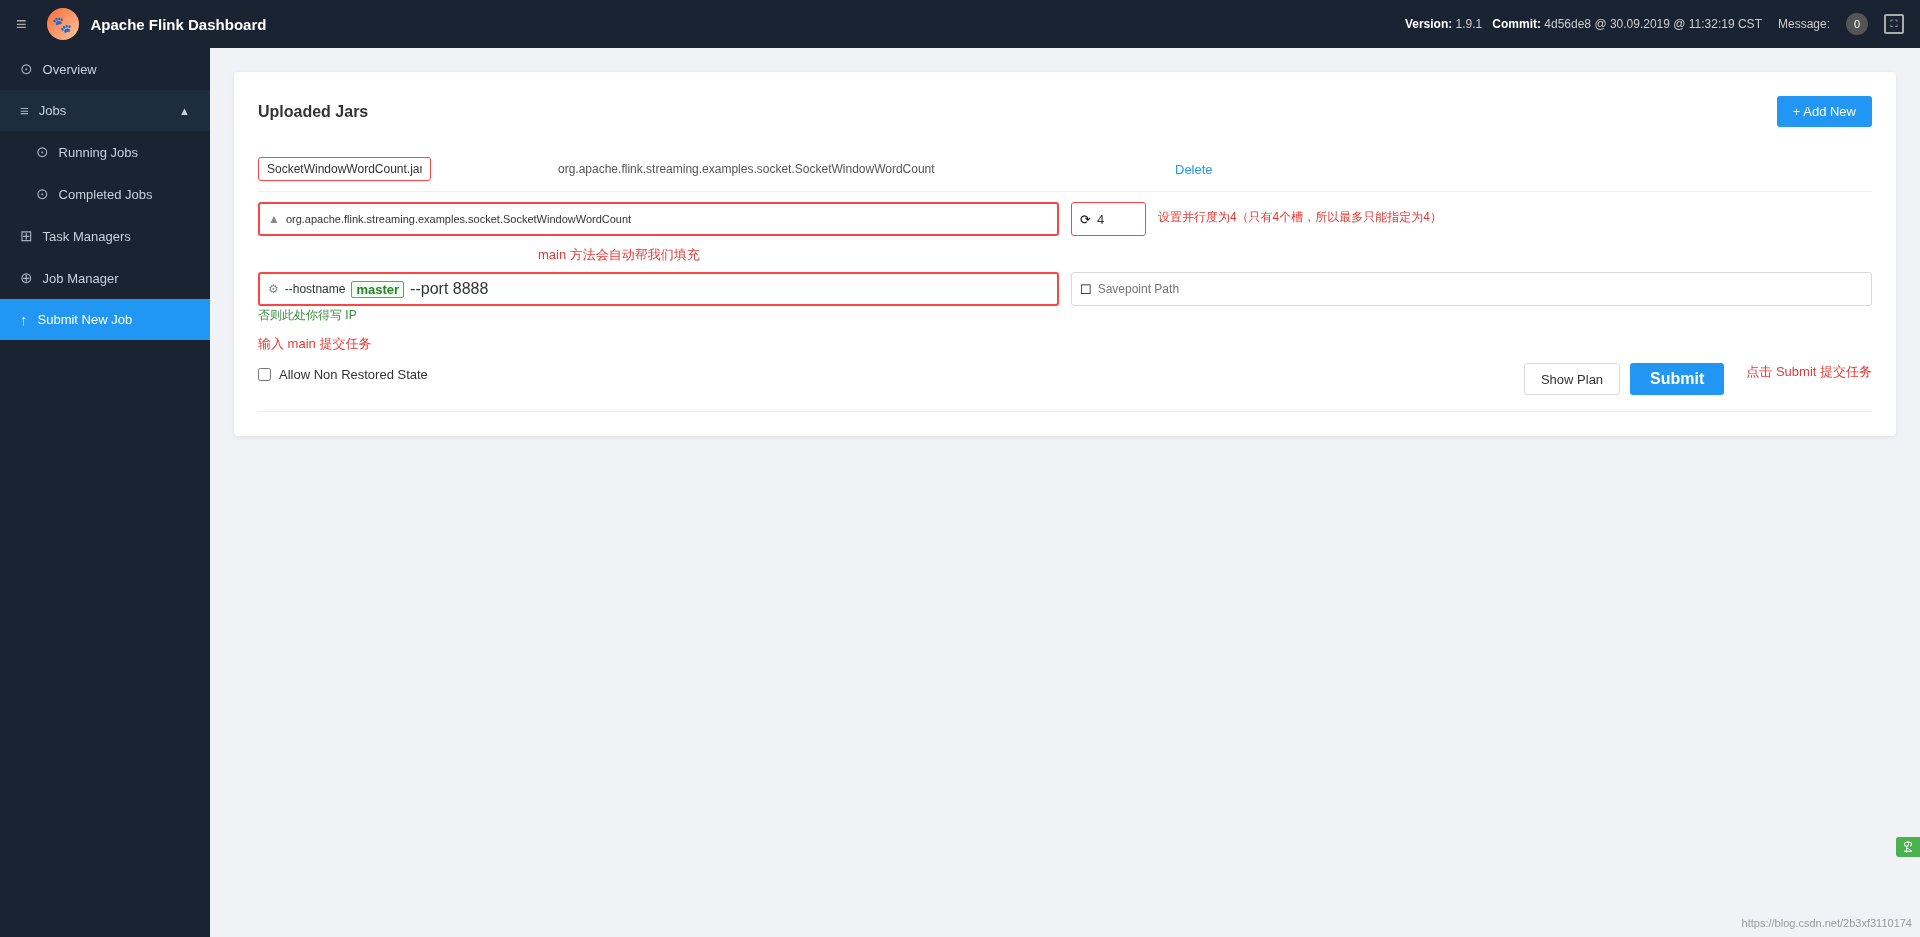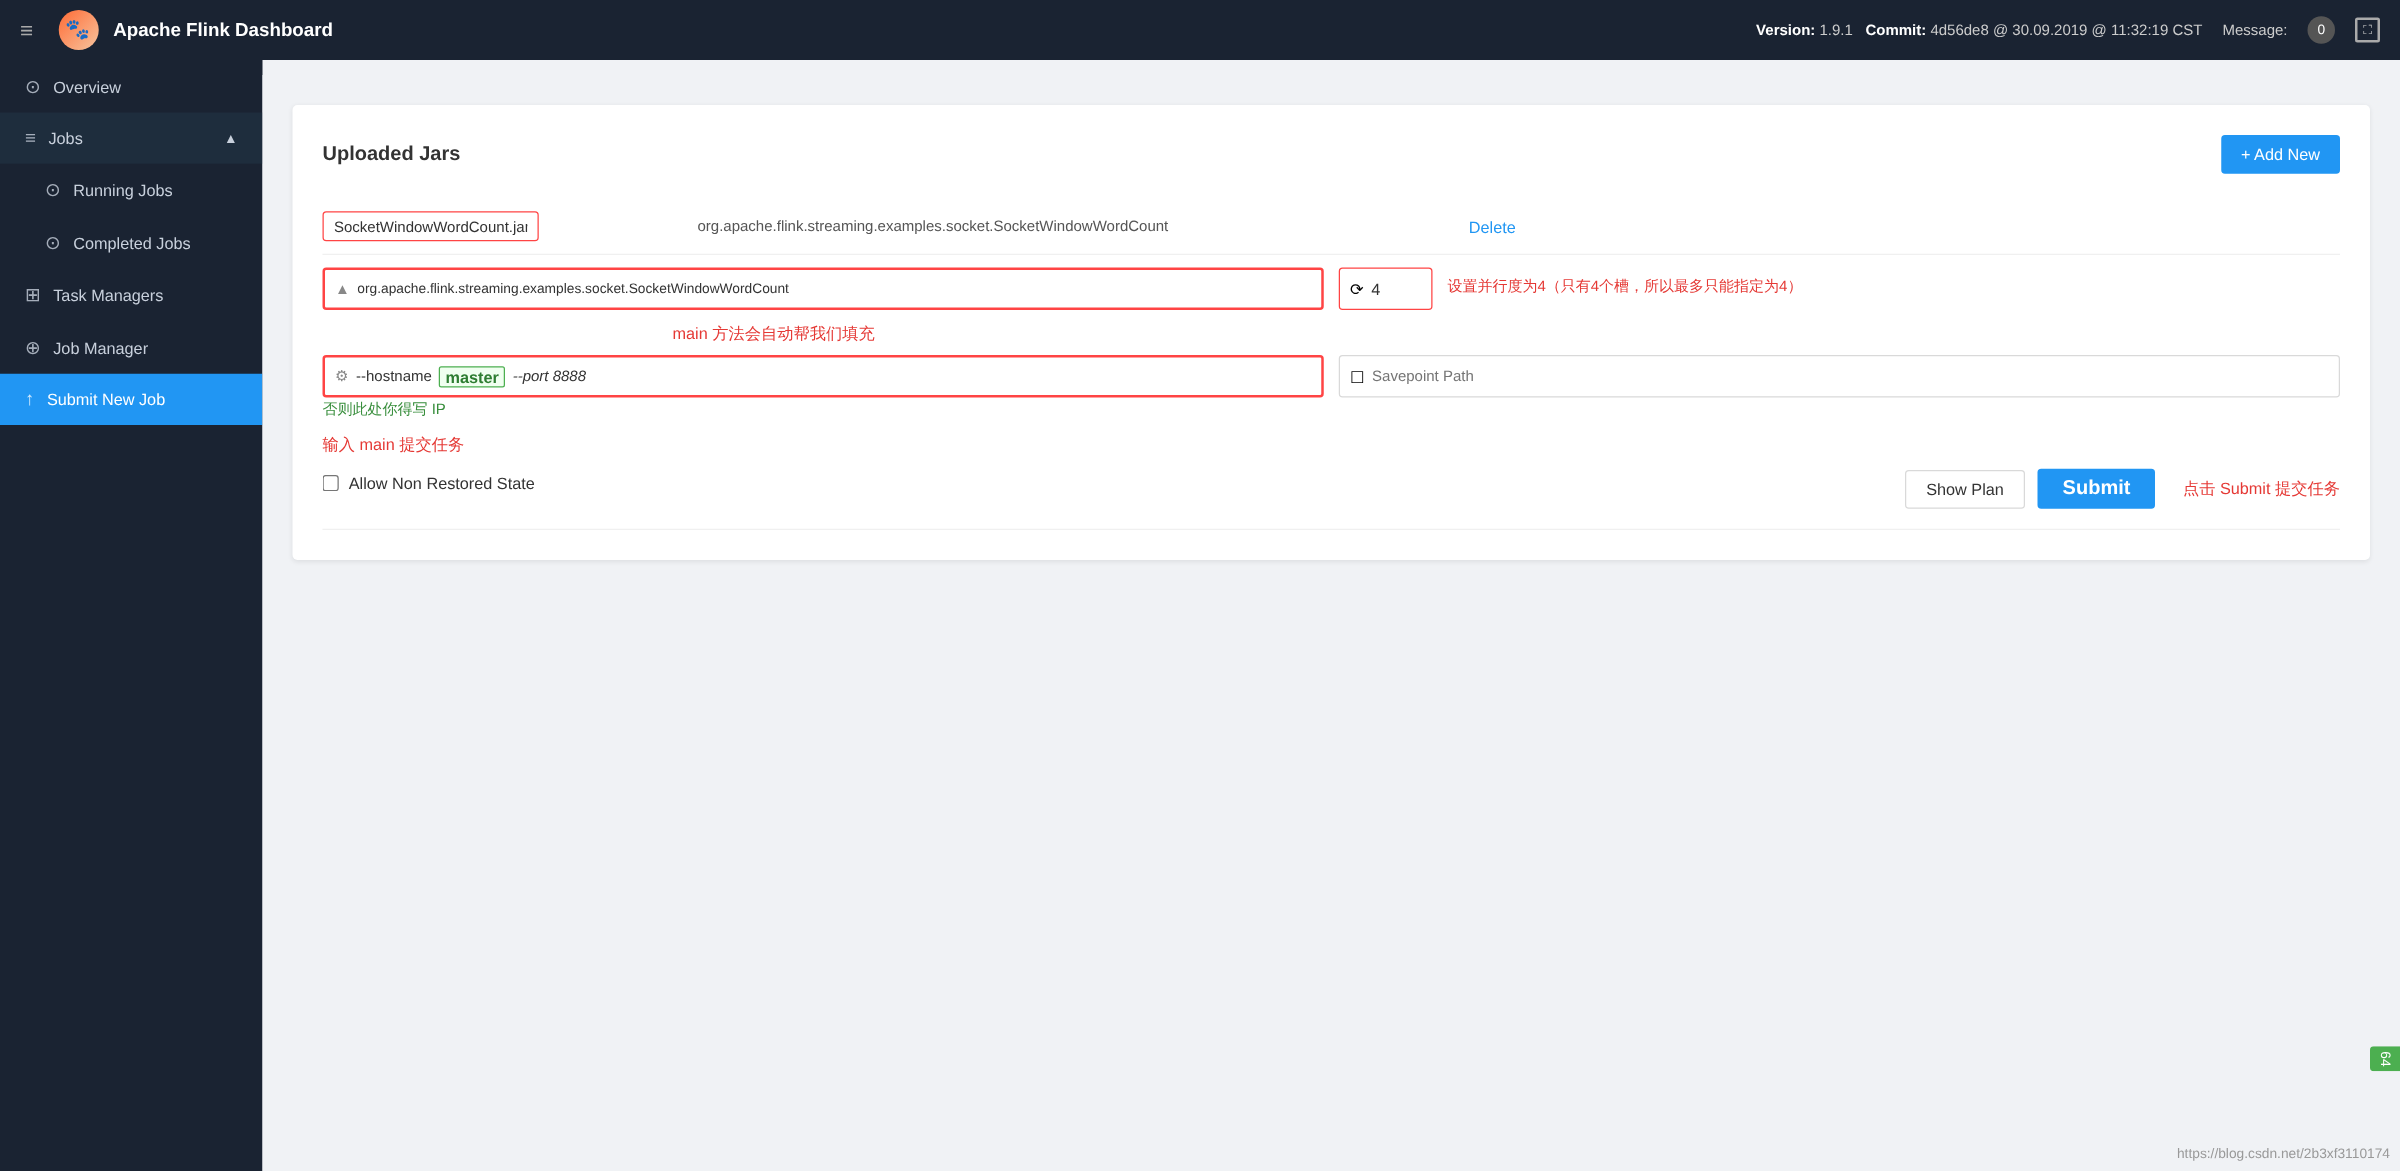--- a/index.html
+++ b/index.html
@@ -80,21 +80,20 @@
     .sidebar-sub { padding-left: 36px; }
     .sidebar-icon { font-size: 15px; opacity: 0.8; }
     .chevron { margin-left: auto; font-size: 11px; }
 
     
     .main {
       flex: 1;
       overflow-y: auto;
       padding: 24px;
       background: #f0f2f5;
-      margin-top: 12px;
     }
 
     
     .card {
       background: #fff;
       border-radius: 4px;
       box-shadow: 0 1px 4px rgba(0,0,0,0.08);
       padding: 24px;
     }
     .card-header {
@@ -214,21 +213,21 @@
       border: none; outline: none; flex: 1; font-size: 12px; color: #0369a1;
     }
 
     
     .checkbox-row {
       display: flex; align-items: center; gap: 8px; margin-bottom: 10px;
     }
 
     
     .action-row {
-      display: flex; align-items: center; gap: 10px;
+      display: flex; gap: 10px;
     }
     .btn-show-plan {
       border: 1px solid #d9d9d9;
       background: #fff;
       padding: 7px 16px;
       border-radius: 3px;
       cursor: pointer;
       font-size: 13px;
       color: #333;
     }
@@ -375,21 +374,21 @@
             <span class="annotation-red" style="margin-left: 280px; font-size:13px;">main 方法会自动帮我们填充</span>
           </div>
 
           <div class="config-row">
             <div>
               <div class="config-input-wrap highlighted">
                 <span class="input-icon">⚙</span>
 
                 <span style="font-size:12px; color:#333; white-space:nowrap;">--hostname </span>
                 <span class="hostname-highlight">master</span>
-                <span style="font-size:12px; color:#333;font-style:italic;"> --port 8888</span>
+                <span style="font-size:16px; color:#333;"> --port 8888</span>
               </div>
               <div>
                 <span class="annotation-green" style="font-size:12px;">否则此处你得写 IP</span>
               </div>
             </div>
 
             <div>
               <div class="savepoint-wrap">
                 <span class="input-icon">☐</span>
                 <input type="text" placeholder="Savepoint Path" style="">

